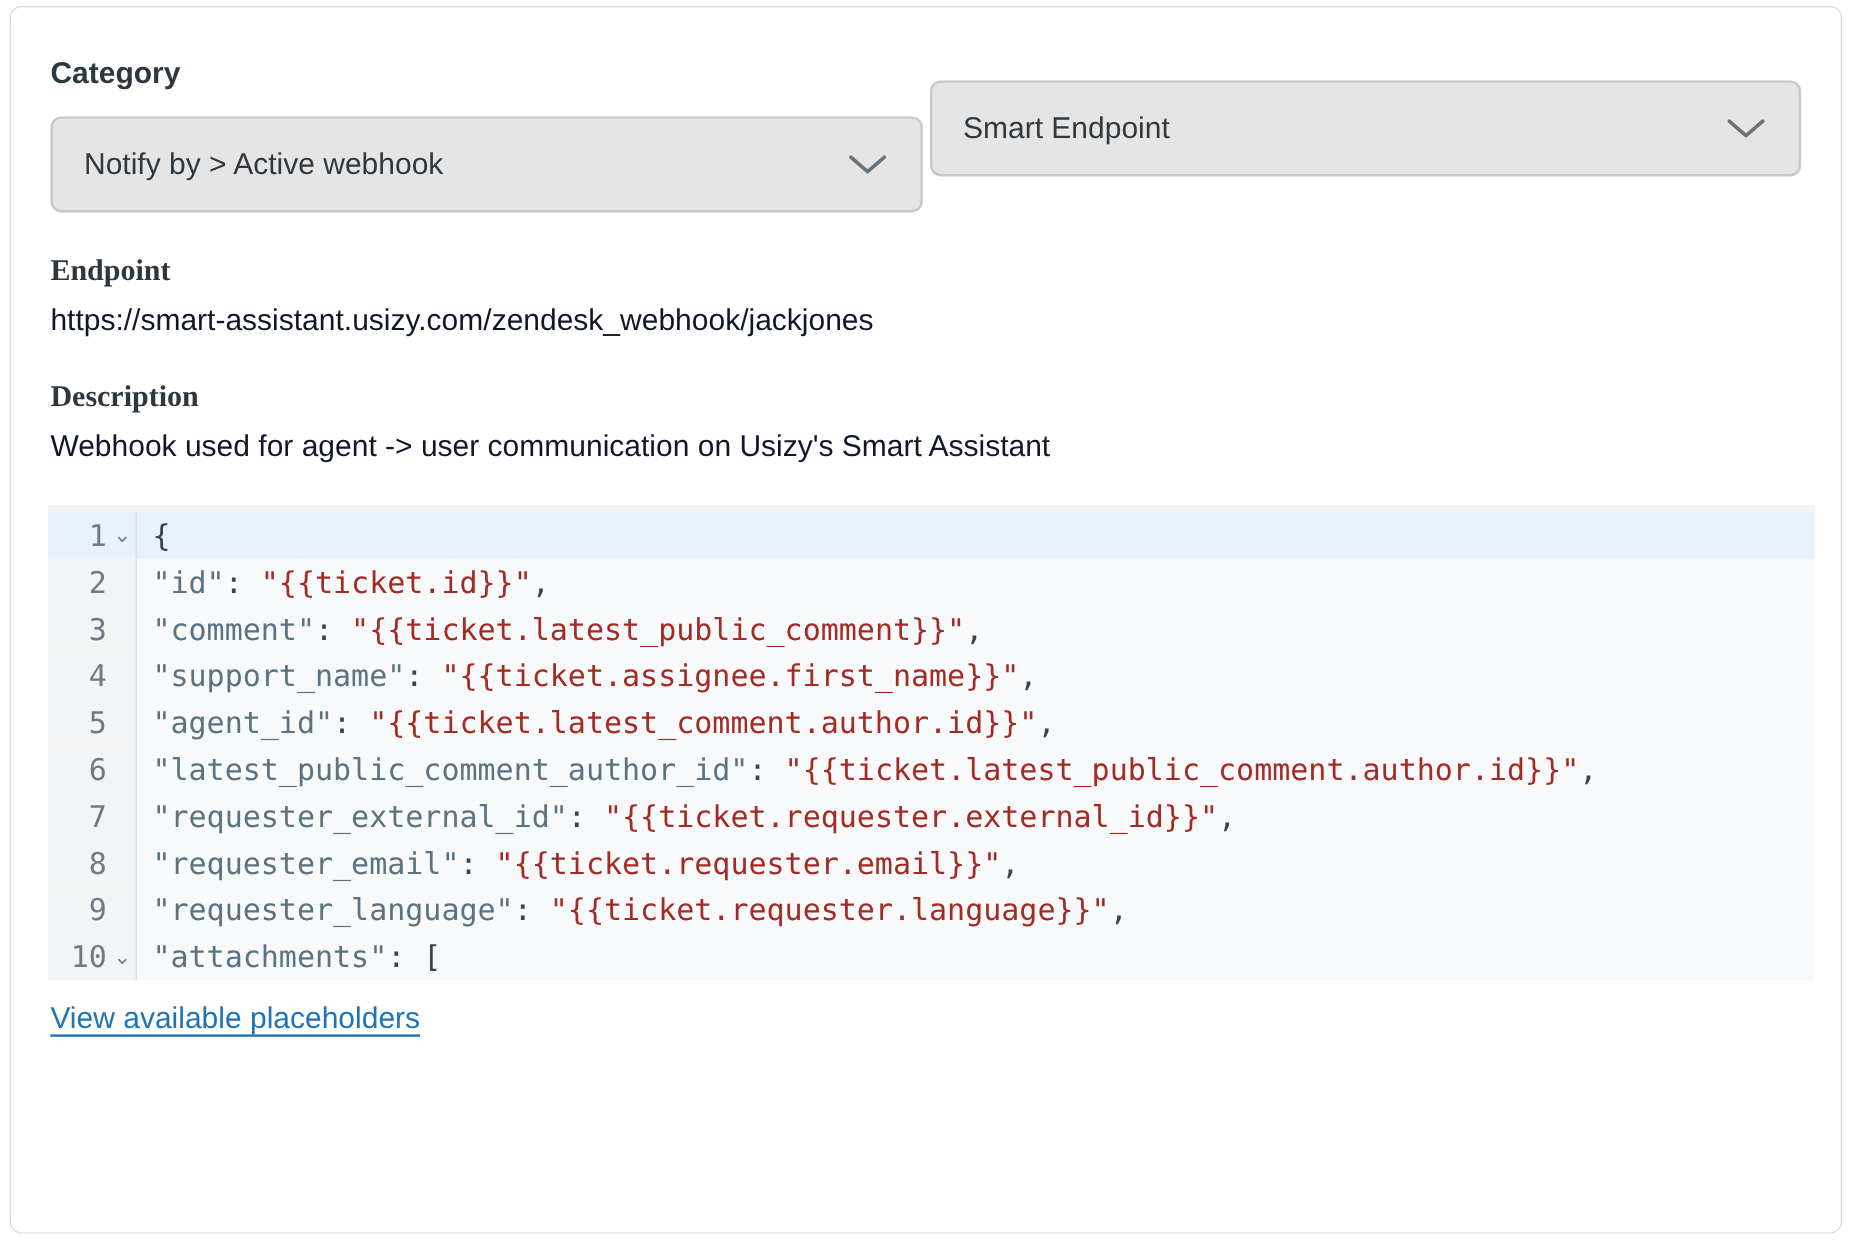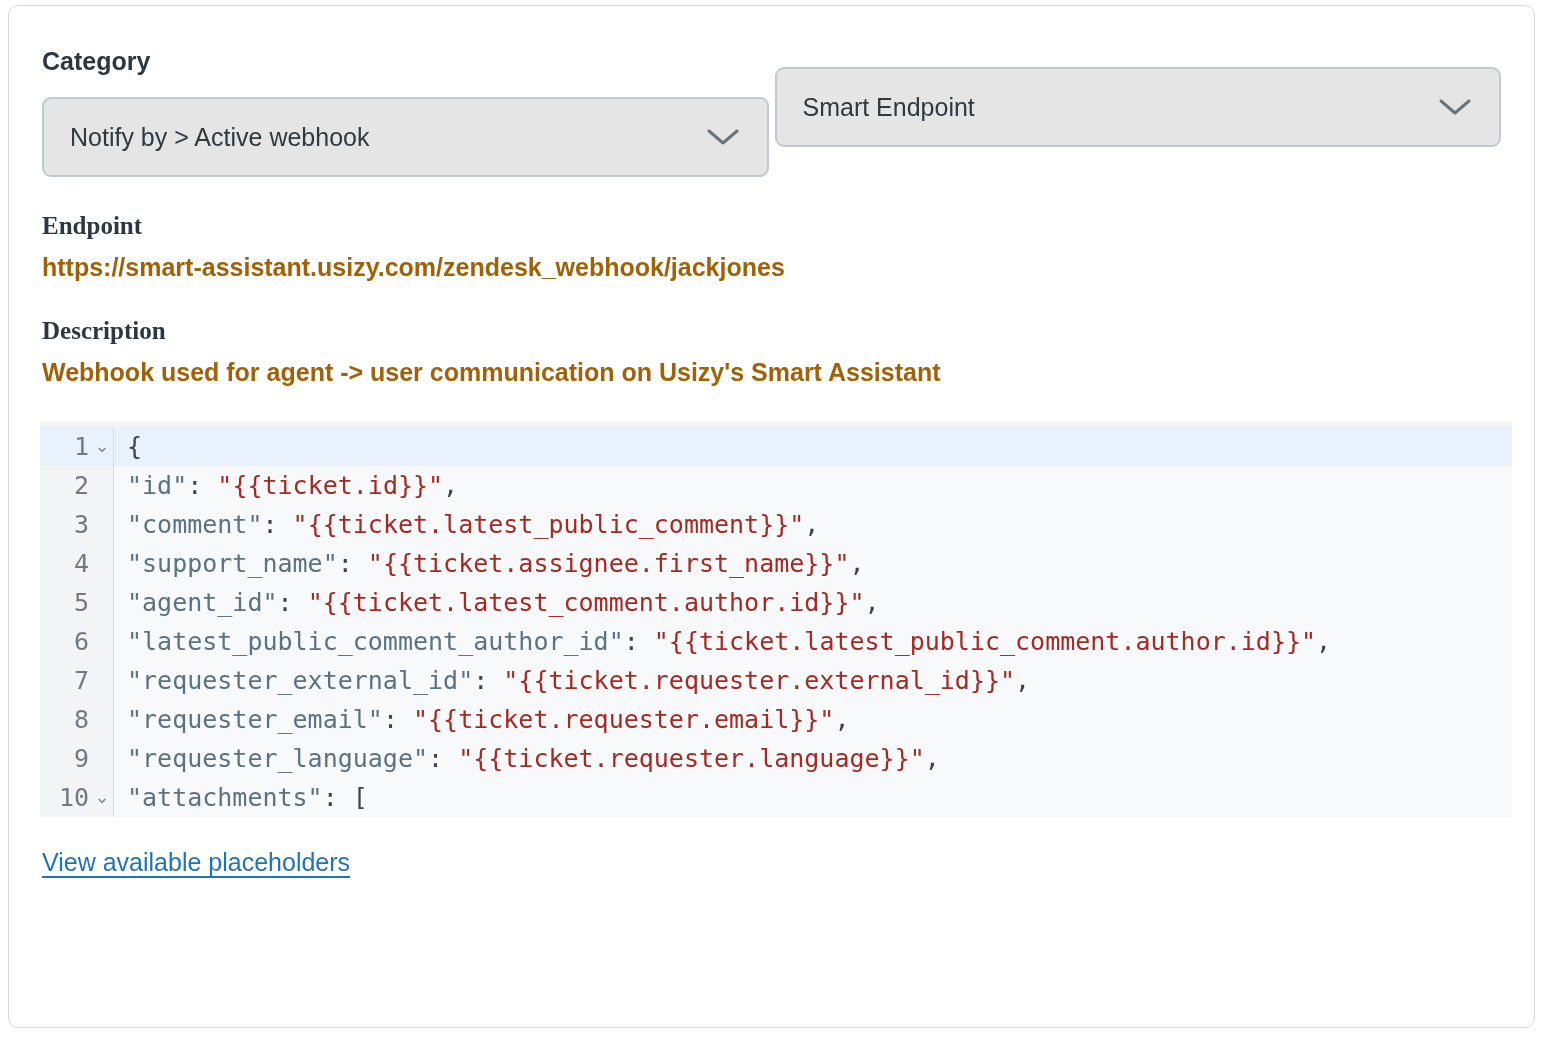--- a/index.html
+++ b/index.html
@@ -30,21 +30,21 @@
     display:flex; align-items:center; justify-content:space-between;
     padding:0 28px 0 26px;
     font-size:25px; color:#2f3941;
     cursor:pointer;
   }
   .select svg { flex:0 0 auto; }
   .info-label {
     margin-top:34px; font-size:25px; font-weight:700; color:#2c3740; line-height:30px;font-family:Liberation Serif, serif;
   }
   .info-value {
-    margin-top:11px; font-size:25px; color:#a16207; line-height:30px;font-weight:bold;
+    margin-top:11px; font-size:25px; color:#0f172a; line-height:30px;
   }
   
   .editor {
     margin-top:34px; margin-left:-2px;
     width:1472px;
     background:#f8f9fa;
     font-family:"DejaVu Sans Mono","Liberation Mono",monospace;
     font-size:25px;
   }
   .ed-top { height:6px; background:#f3f4f5; }
@@ -62,21 +62,21 @@
     color:#7b858e; font-size:18px; line-height:39px;
     font-family:"Liberation Sans", sans-serif;
   }
   .ed-code { flex:1; padding-left:13px; white-space:pre; overflow:hidden; }
   .ed-row.active, .ed-row.active .ed-gutter { background:var(--active-line-bg); }
   .tok-k { color:var(--code-key); }
   .tok-s { color:var(--code-str); }
   .tok-p { color:var(--code-punct); }
   
   .placeholders-link {
-    display:inline-block; margin-top:31px;
+    display:inline-block; margin-top:18px;
     font-size:25px; color:var(--link-color);
     text-decoration:underline; text-underline-offset:5px;
     cursor:pointer;
   }
 </style>
 </head>
 <body>
 
 <div class="card">
 

